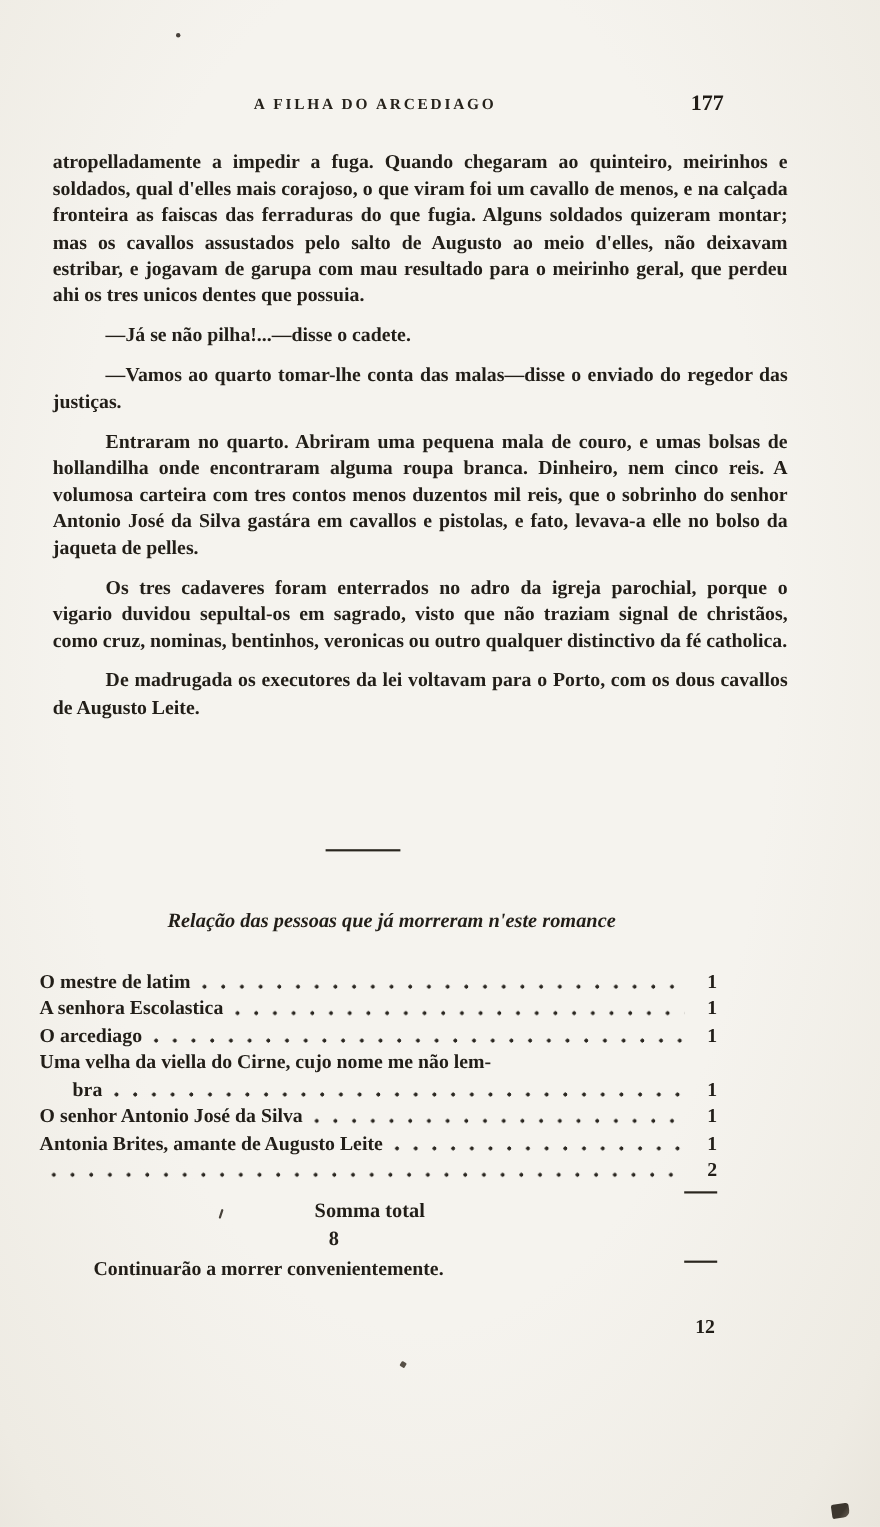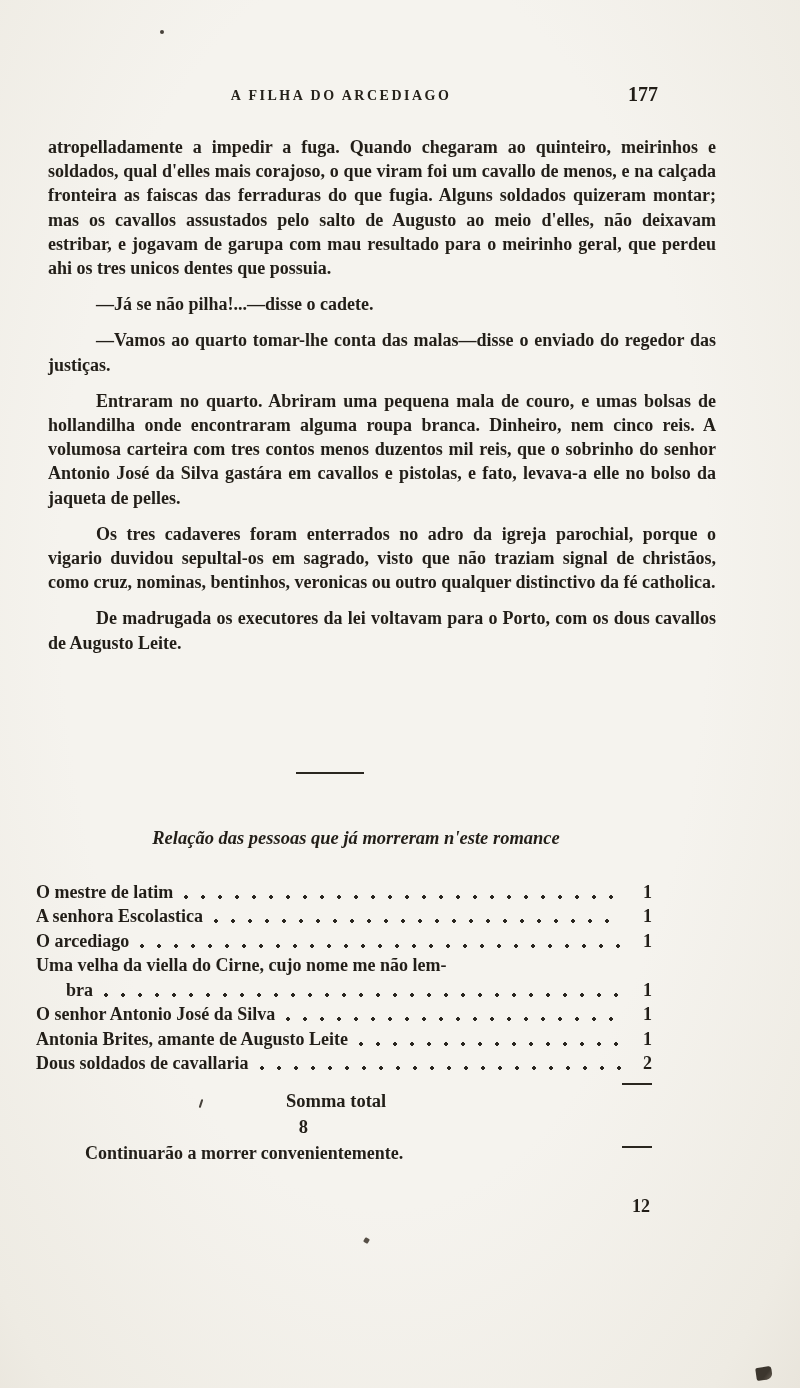--- a/index.html
+++ b/index.html
@@ -147,21 +147,20 @@
       <span class="row-value">1</span>
     </div>
 
     <div class="list-row">
       <span class="row-label">Antonia Brites, amante de Augusto Leite</span>
       <span class="leader"></span>
       <span class="row-value">1</span>
     </div>
 
     <div class="list-row">
-      <span class="row-label">Dous soldados de cavallaria</span>
       <span class="leader"></span>
       <span class="row-value">2</span>
     </div>
 
     <div class="sum-rule"></div>
 
     <div class="total-row">
       <span class="total-label">Somma total</span>
       <span class="leader"></span>
       <span class="row-value">8</span>

